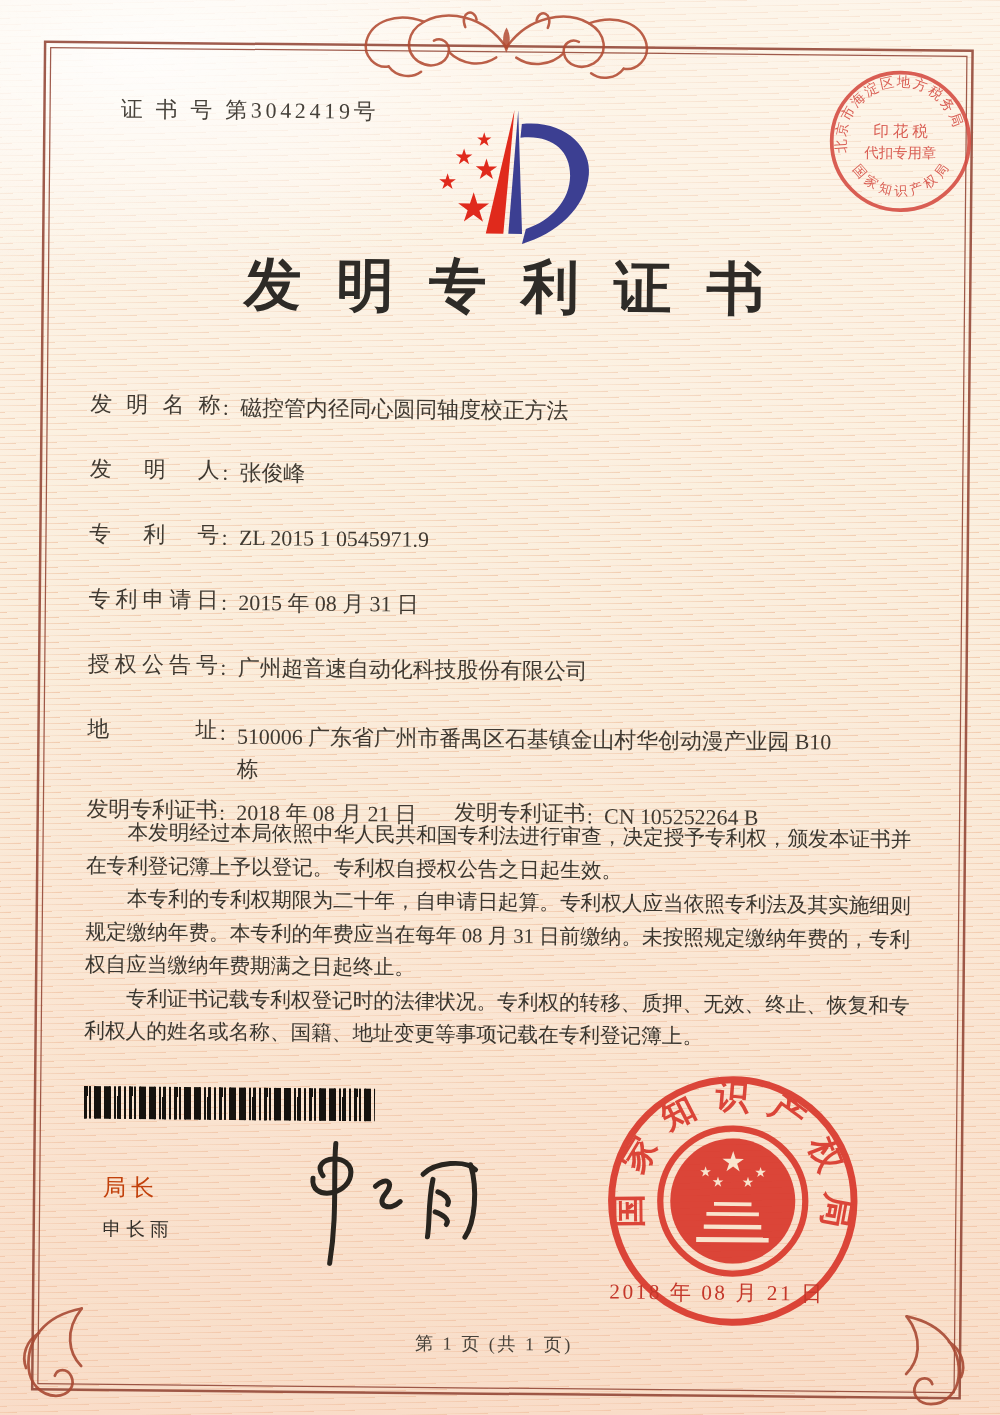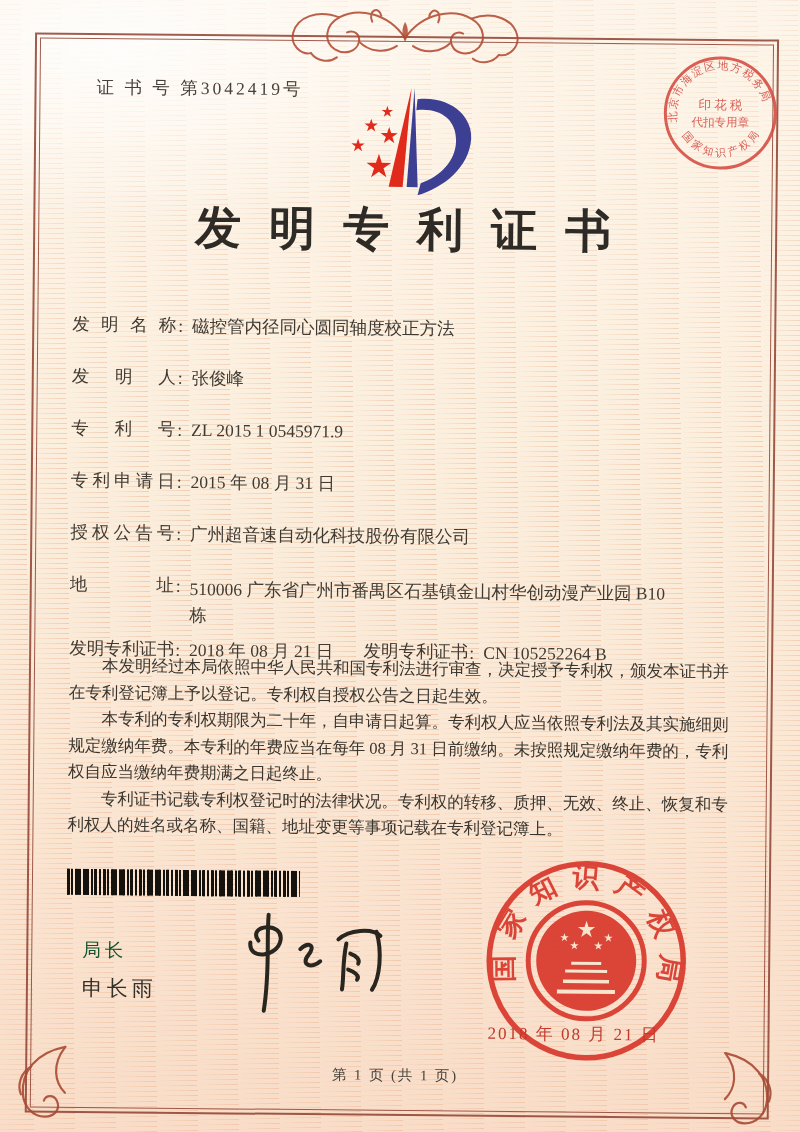--- a/index.html
+++ b/index.html
@@ -27,22 +27,22 @@
   .fval{display:inline-block;vertical-align:top;}
   .fval.addr{width:486px;line-height:26px;}
   .grant-row{display:flex;white-space:nowrap;}
   .grant-right{margin-left:30px;}
   .paras{left:70px;top:656px;width:676px;}
   .paras p{margin:0;font-size:16.5px;line-height:26.5px;text-indent:2em;color:#3a362f;}
   .barcode{left:70px;top:872px;width:233px;height:26px;
     background-image:
       repeating-linear-gradient(90deg,#15120e 0 2px,transparent 2px 4px),
       repeating-linear-gradient(90deg,#15120e 0 3px,transparent 3px 9px);}
-  .signer-title{left:86px;top:940px;font-size:18.5px;letter-spacing:4px;color:#14532d;}
-  .signer-name{left:86px;top:977px;font-size:21px;letter-spacing:4px;color:#332f29;font-family:Liberation Serif, serif;}
+  .signer-title{left:86px;top:940px;font-size:18.5px;letter-spacing:4px;color:#c2410c;}
+  .signer-name{left:86px;top:977px;font-size:15px;letter-spacing:4px;color:#332f29;font-family:Liberation Serif, serif;}
   .seal-date{left:492px;top:1021px;font-size:17px;letter-spacing:2px;color:#c4372a;font-weight:500;white-space:nowrap;}
   .footer{left:0;top:1066px;width:100%;text-align:center;font-size:14.5px;letter-spacing:2px;color:#474139;}
   svg text{font-family:"Liberation Serif","DejaVu Serif",serif;}
 </style>
 </head>
 <body>
 
 <div class="sheet">
 
   <div class="frame-outer">

